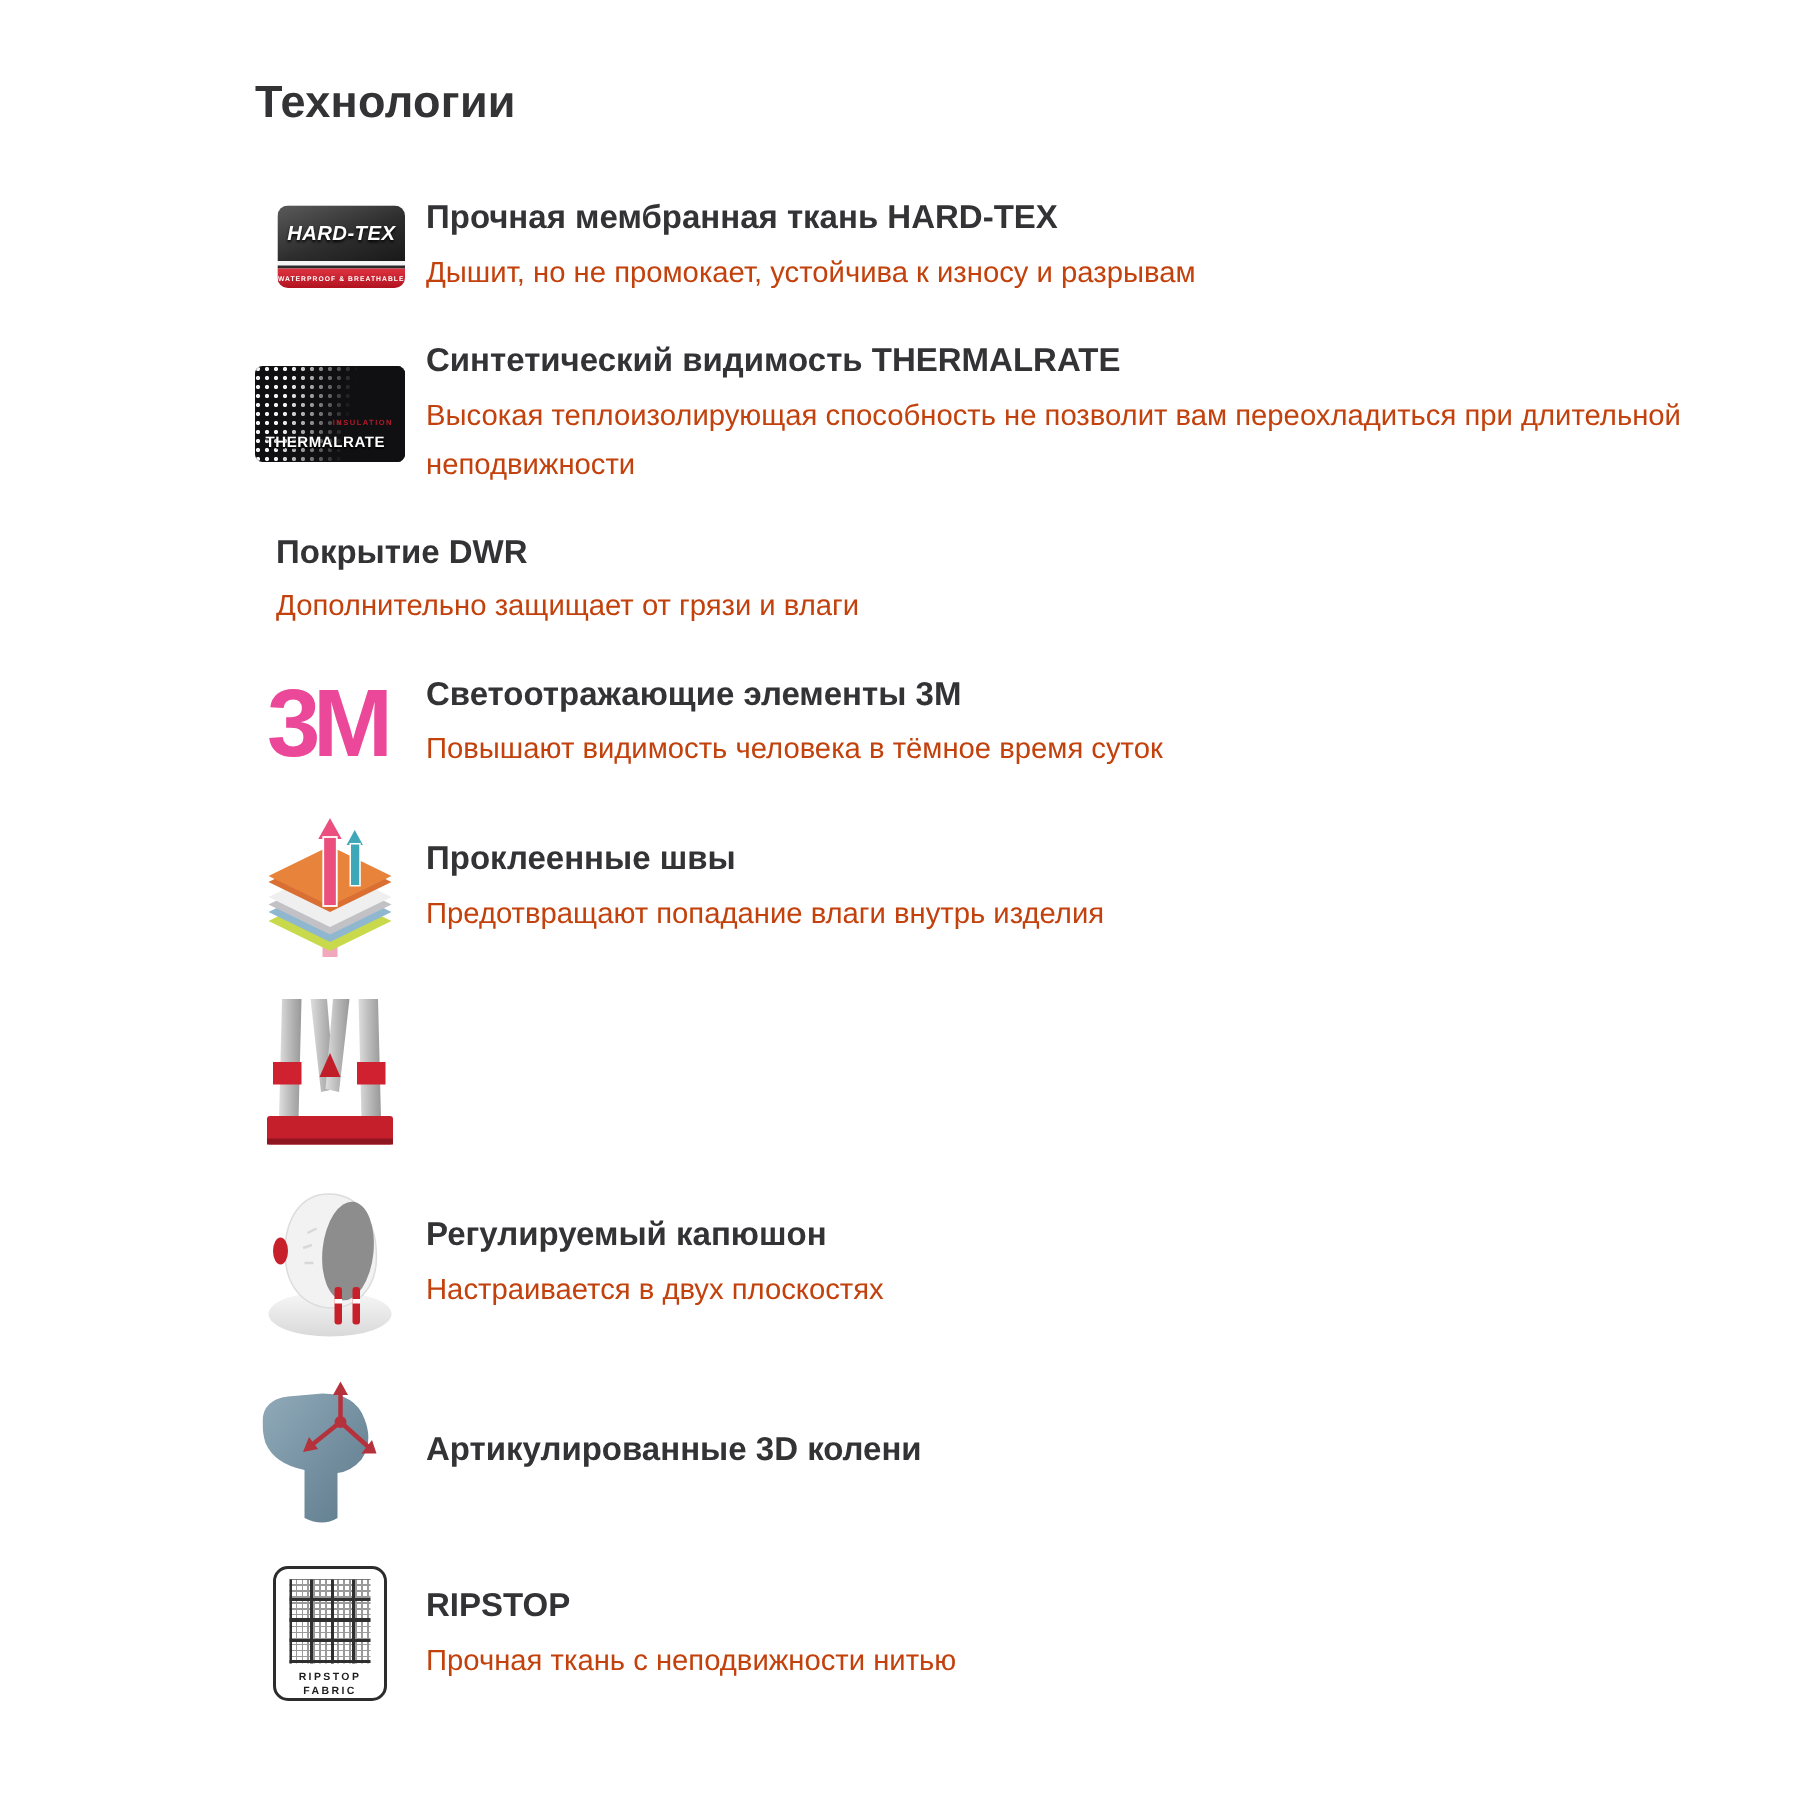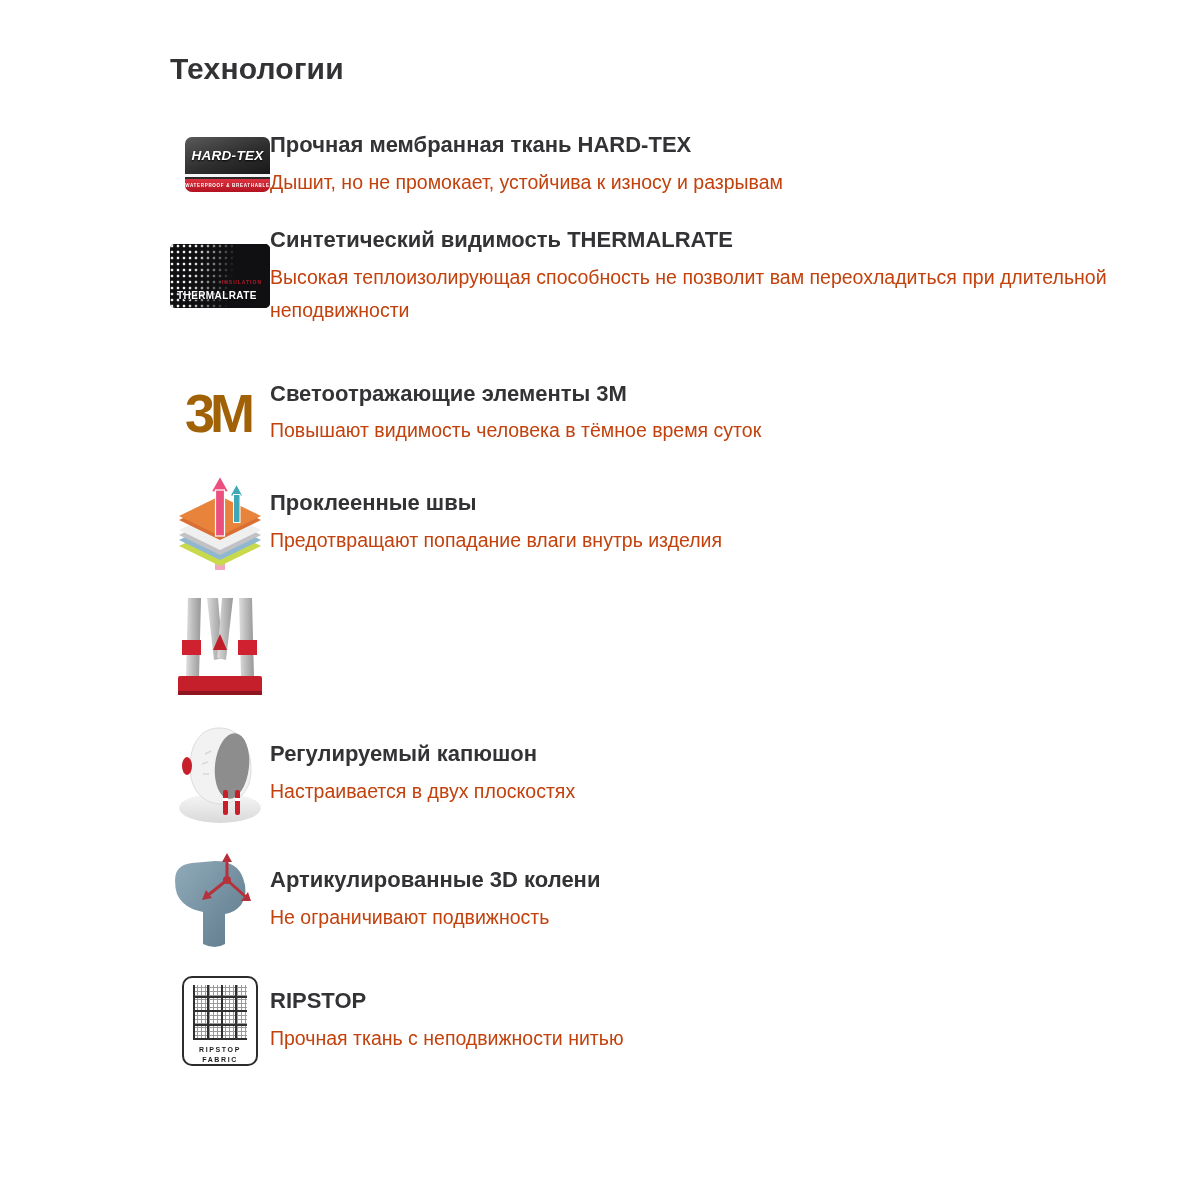--- a/index.html
+++ b/index.html
@@ -4,21 +4,21 @@
 <style>
   * { margin:0; padding:0; box-sizing:border-box; }
   html,body { width:1203px; height:1200px; background:#ffffff; font-family:"Liberation Sans", sans-serif; }
   .page { padding:52px 35px 0 170px; }
 
   .section-title { font-size:30px; font-weight:800; color:#333336; letter-spacing:.2px; margin-bottom:44px; }
 
   .tech-list { display:flex; flex-direction:column; gap:26px; }
   .tech-item { display:flex; align-items:center; }
   .icon-box { width:100px; min-width:100px; display:flex; align-items:center; justify-content:center; }
-  .item-text { max-width:860px; }
+  .item-text { margin-left:14px; max-width:860px; }
   .item-title { font-size:22px; font-weight:700; color:#333336; line-height:1.35; margin-bottom:6px; }
   .item-desc { font-size:19.5px; font-weight:400; color:#c2410c; line-height:1.7; }
 
   
   .badge-hardtex { width:97px; border-radius:7px; overflow:hidden; box-shadow:0 0 0 1px #d8d8d8 inset;margin-left:15px; }
   .ht-top { height:37px; background:linear-gradient(160deg,#5a5a5a 0%,#2e2e2e 55%,#191919 100%);
             display:flex; align-items:center; justify-content:center; color:#fff; font-weight:800; font-style:italic;
             font-size:13.5px; letter-spacing:.3px; text-shadow:0 1px 2px #000; }
   .ht-sep-light { height:3px; background:#f5f5f5; }
   .ht-sep-dark { height:2px; background:#2a2a2a; }
@@ -31,21 +31,21 @@
       background-image:radial-gradient(circle at 2px 2px, rgba(255,255,255,.95) 1.1px, transparent 1.7px);
       background-size:6px 6px; }
   .badge-thermal::after { content:""; position:absolute; inset:0;
       background:linear-gradient(100deg, rgba(16,16,18,0) 22%, #101012 62%); }
   .tr-name { position:absolute; left:7px; bottom:7px; color:#fff; font-weight:800; font-size:10px;
              letter-spacing:.4px; z-index:2; text-shadow:0 1px 1px #000; }
   .tr-sub { position:absolute; right:8px; bottom:23px; color:#b8182a; font-size:5px; font-weight:700;
             letter-spacing:1px; z-index:2; }
 
   
-  .logo-3m { color:#a16207; font-size:54px; font-weight:900; letter-spacing:-5px; line-height:1; padding-right:5px; }
+  .logo-3m { color:#ec4899; font-size:64px; font-weight:900; letter-spacing:-5px; line-height:1; padding-right:5px; }
 
   
   .badge-ripstop { width:76px; height:90px; background:#fff; border:2px solid #2c2c2c; border-radius:10px;
                    display:flex; flex-direction:column; align-items:center; padding-top:7px; }
   .rs-grid { width:54px; height:56px;
       background:
         repeating-linear-gradient(0deg,#2f2f2f 0 2px,transparent 2px 14px),
         repeating-linear-gradient(90deg,#2f2f2f 0 2px,transparent 2px 14px),
         repeating-linear-gradient(0deg,#9a9a9a 0 1px,transparent 1px 4px),
         repeating-linear-gradient(90deg,#9a9a9a 0 1px,transparent 1px 4px); }
@@ -84,20 +84,24 @@
           <span class="tr-name">THERMALRATE</span>
         </div>
       </div>
       <div class="item-text">
         <div class="item-title">Синтетический видимость THERMALRATE</div>
         <div class="item-desc">Высокая теплоизолирующая способность не позволит вам переохладиться при длительной неподвижности</div>
       </div>
     </div>
 
     <div class="tech-item">
+      <div class="item-text">
+        <div class="item-title">Покрытие DWR</div>
+        <div class="item-desc">Дополнительно защищает от грязи и влаги</div>
+      </div>
     </div>
 
     <div class="tech-item">
       <div class="icon-box">
         <div class="logo-3m">3M</div>
       </div>
       <div class="item-text">
         <div class="item-title">Светоотражающие элементы 3M</div>
         <div class="item-desc">Повышают видимость человека в тёмное время суток</div>
       </div>
@@ -194,21 +198,20 @@
             <line x1="52" y1="30" x2="71" y2="47"></line>
             <polygon points="52,3 47,12 57,12" stroke="none"></polygon>
             <polygon points="27,50 37,48 31,40" stroke="none"></polygon>
             <polygon points="76,51 66,51 73,42" stroke="none"></polygon>
             <circle cx="52" cy="30" r="4" stroke="none"></circle>
           </g>
         </svg>
       </div>
       <div class="item-text">
         <div class="item-title">Артикулированные 3D колени</div>
-        <div class="item-desc">Не ограничивают подвижность</div>
       </div>
     </div>
 
     <div class="tech-item">
       <div class="icon-box">
         <div class="badge-ripstop">
           <div class="rs-grid"></div>
           <div class="rs-text">
             <div>RIPSTOP</div>
             <div>FABRIC</div>

